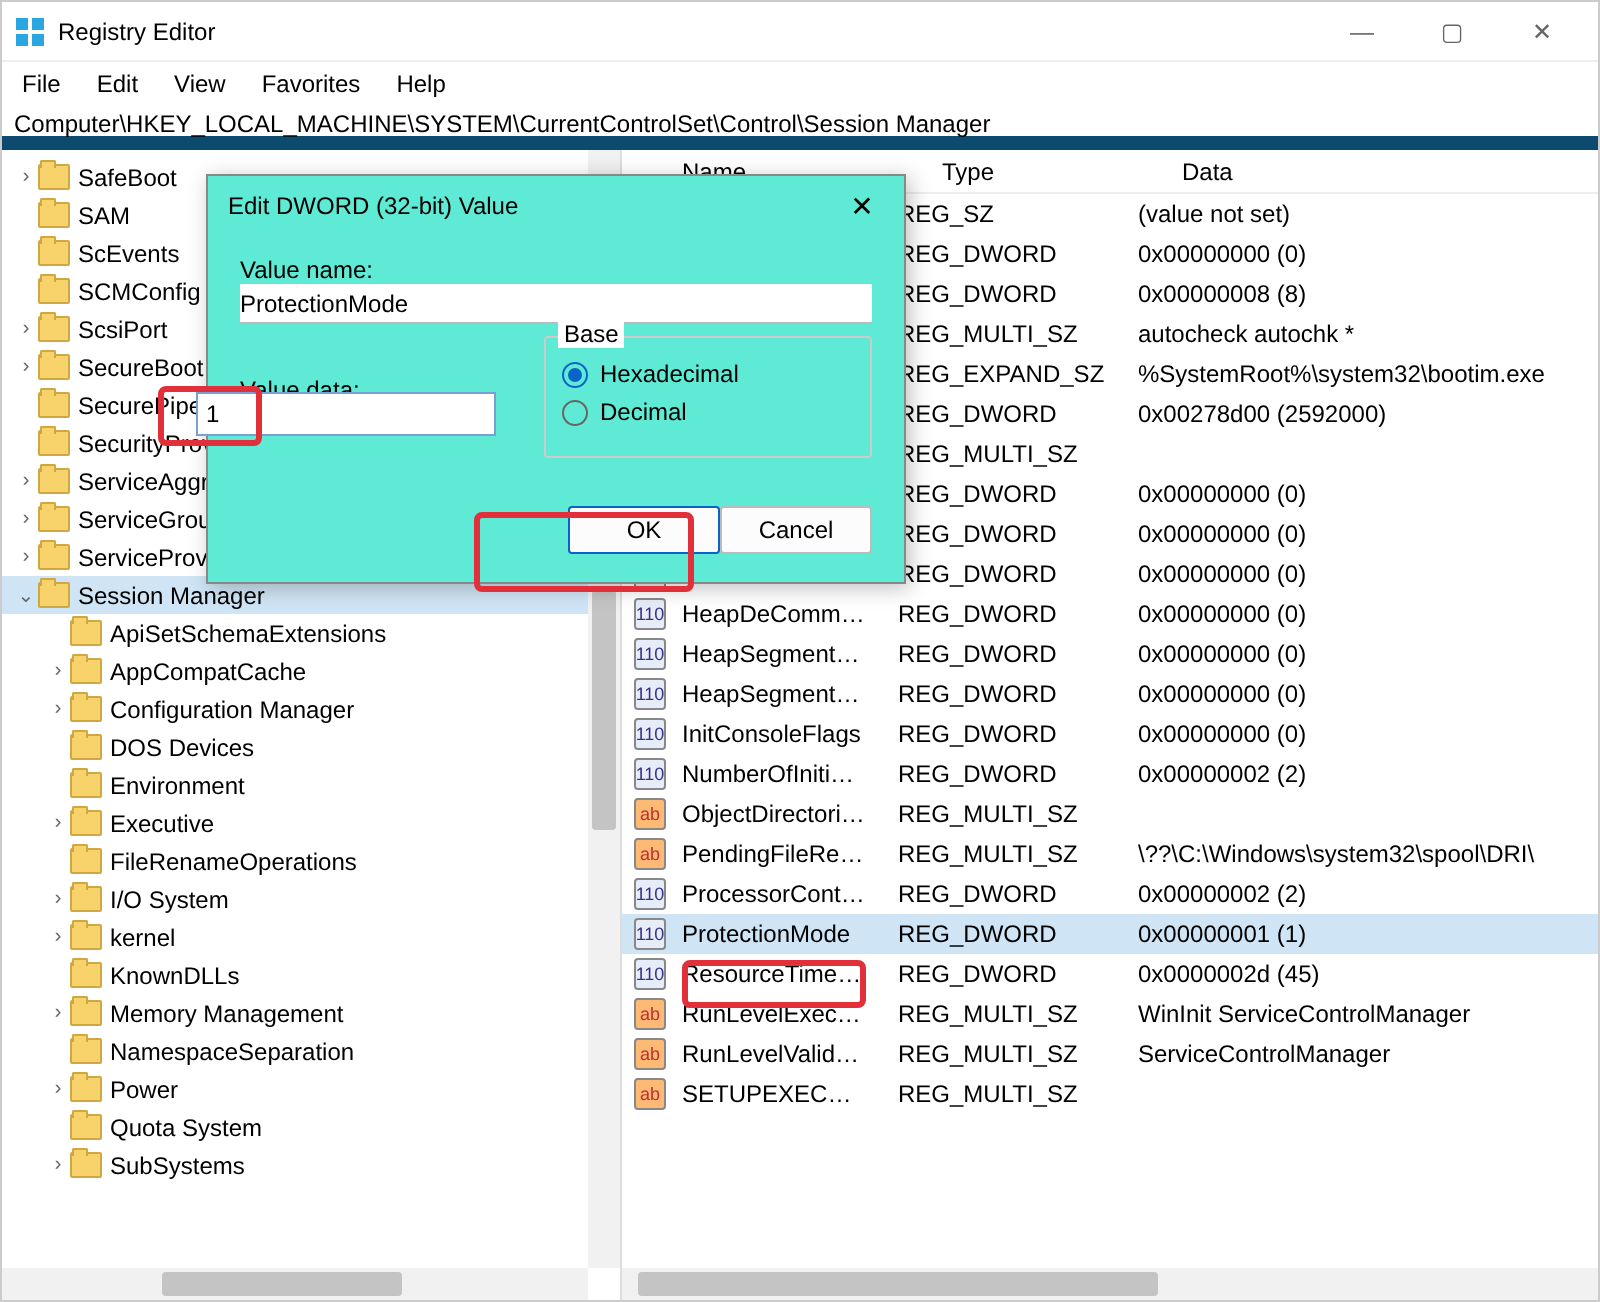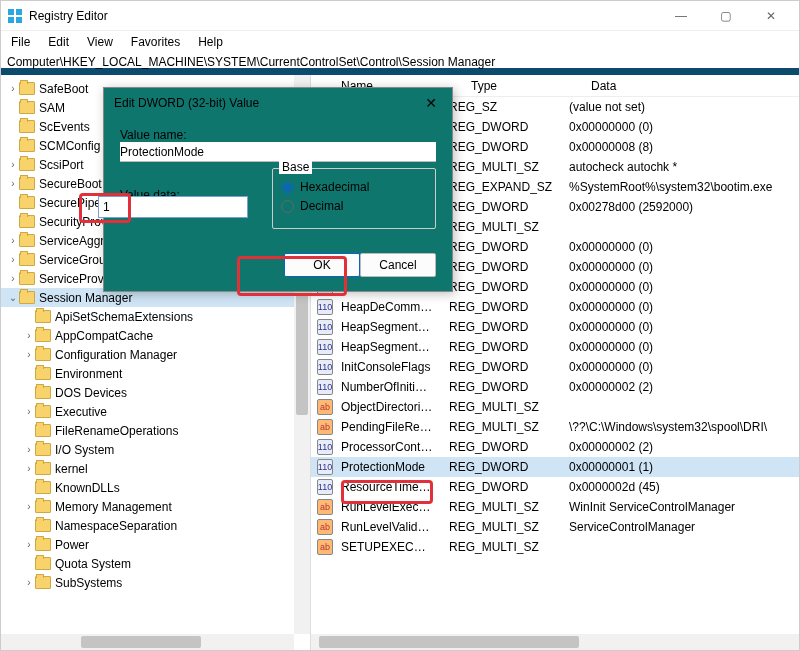--- a/index.html
+++ b/index.html
@@ -33,21 +33,21 @@
 .vrow{display:flex;height:20px;align-items:center;font-size:12px}
 .vrow div{padding:0 8px;white-space:nowrap;overflow:hidden;text-overflow:ellipsis}
 .vicon{width:16px;height:16px;margin-left:6px;flex-shrink:0;display:flex;align-items:center;justify-content:center;font-size:9px;border:1px solid #888;border-radius:2px}
 .vicon.str{background:#fdba74;color:#b33}
 .vicon.dw{background:#e6ecf8;color:#338}
 .vrow .col-name{width:108px}
 .vrow.selected{background:#cfe5f5}
 .hscroll-vals{position:absolute;left:0;right:0;bottom:0;height:16px;background:#f1f1f1}
 .hscroll-vals .thumb{position:absolute;top:2px;bottom:2px;left:8px;width:260px;background:#c4c4c4;border-radius:2px}
 
-.dialog{position:absolute;left:102px;top:86px;width:350px;background:#0f766e;border:1px solid #888;box-shadow:2px 2px 10px rgba(0,0,0,.25)}
+.dialog{position:absolute;left:102px;top:86px;width:350px;background:#5eead4;border:1px solid #888;box-shadow:2px 2px 10px rgba(0,0,0,.25)}
 .dlg-title{height:30px;display:flex;align-items:center;padding:0 10px;font-size:13px}
 .dlg-title .close{margin-left:auto;font-size:14px;width:22px;text-align:center}
 .dlg-body{padding:6px 16px 14px}
 .lbl{font-size:12px;margin-top:4px}
 .ro-field{border:none;border-bottom:1px solid #bbb;height:20px;font-size:12px;width:100%;padding:0}
 .row2{display:flex;margin-top:14px;gap:12px}
 .dataside{flex:0 0 140px;position:relative}
 .data-lbl{position:absolute;top:12px;left:0;font-size:12px}
 .data-input-wrap{position:absolute;top:20px;left:-22px;width:150px;height:22px}
 .data-input{width:100%;height:100%;border:1px solid #7a9fd5;padding:0 4px;font-size:12px}
@@ -169,26 +169,26 @@
           <span>AppCompatCache</span>
         </div>
         <div class="node" style="padding-left: 22px;">
           <span class="chev">›</span>
           <span class="folder"></span>
           <span>Configuration Manager</span>
         </div>
         <div class="node" style="padding-left: 22px;">
           <span class="chev"> </span>
           <span class="folder"></span>
+          <span>DOS Devices</span>
+        </div>
+        <div class="node" style="padding-left: 22px;">
+          <span class="chev"> </span>
+          <span class="folder"></span>
           <span>Environment</span>
-        </div>
-        <div class="node" style="padding-left: 22px;">
-          <span class="chev"> </span>
-          <span class="folder"></span>
-          <span>DOS Devices</span>
         </div>
         <div class="node" style="padding-left: 22px;">
           <span class="chev">›</span>
           <span class="folder"></span>
           <span>Executive</span>
         </div>
         <div class="node" style="padding-left: 22px;">
           <span class="chev"> </span>
           <span class="folder"></span>
           <span>FileRenameOperations</span>

